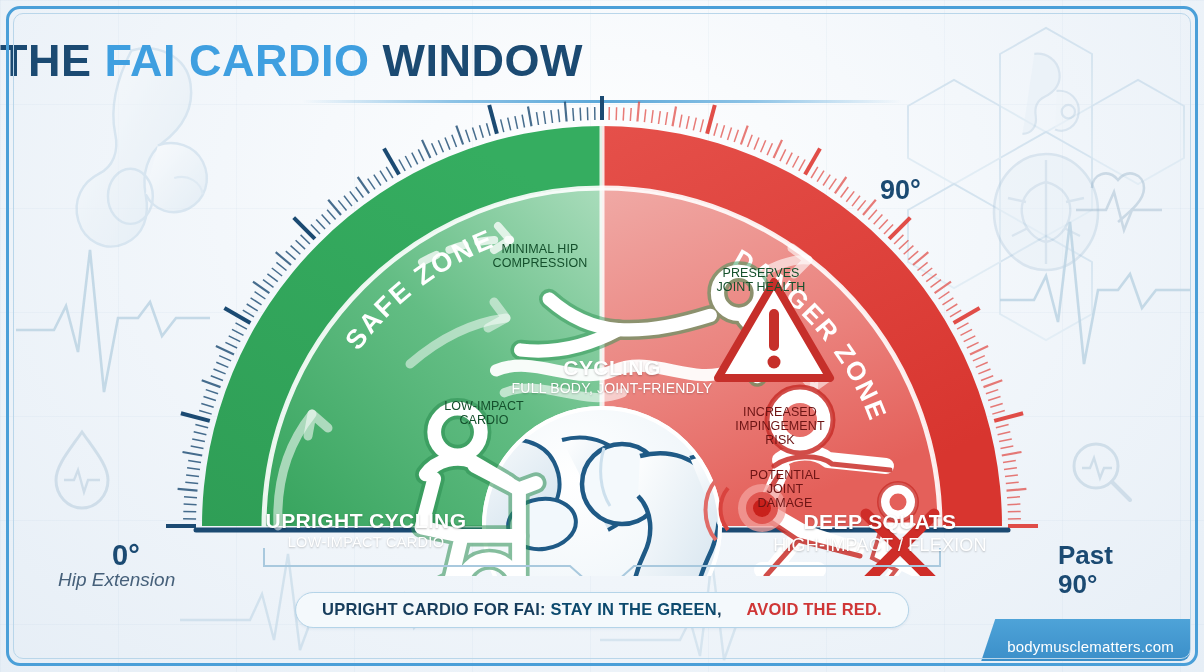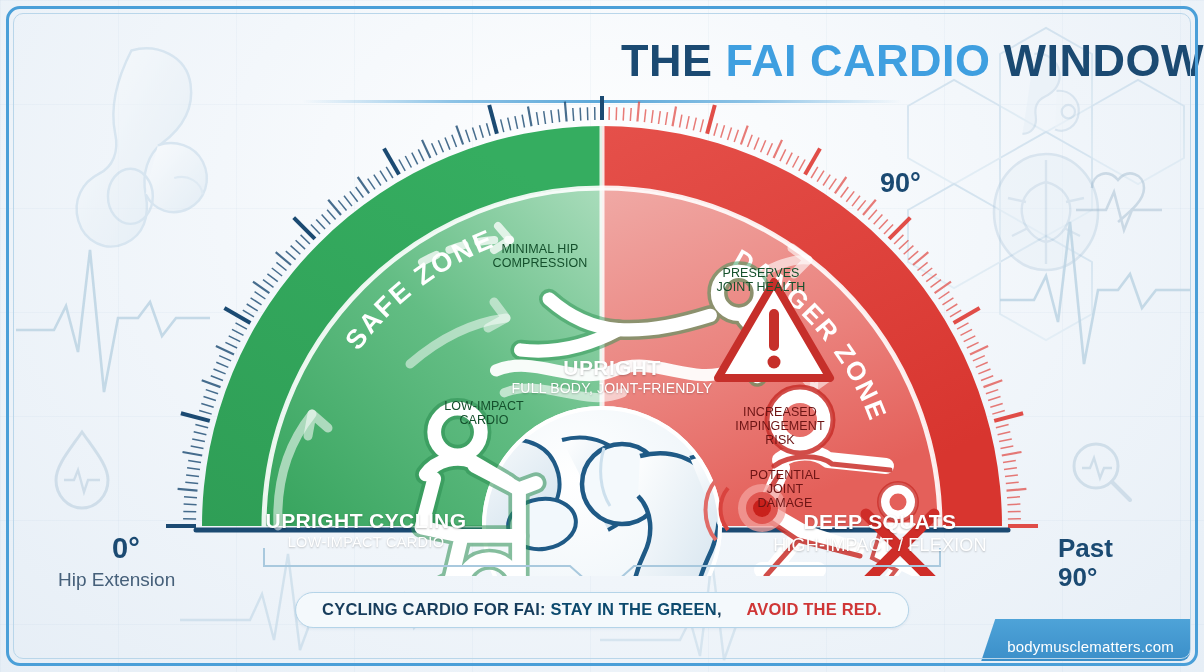--- a/index.html
+++ b/index.html
@@ -18,21 +18,21 @@
 
   
   .bgdec{position:absolute;pointer-events:none;}
   .grid-bg{position:absolute;inset:0;opacity:.5;
     background-image:
       linear-gradient(to right, rgba(150,180,205,.16) 1px, transparent 1px),
       linear-gradient(to bottom, rgba(150,180,205,.16) 1px, transparent 1px);
     background-size:118px 104px;}
 
   
-  .title-wrap{position:absolute;top:38px;left:0;width:100%;text-align:right;}
+  .title-wrap{position:absolute;top:38px;left:0;width:100%;text-align:left;}
   .title{font-size:45px;font-weight:bold;letter-spacing:.5px;line-height:1;
     font-family:"Liberation Sans",sans-serif;white-space:nowrap;}
   .t-dark{color:#1b4a72;}
   .t-blue{color:#3f9fe0;}
   .title-rule{position:absolute;top:100px;left:50%;transform:translateX(-50%);
     width:600px;height:3px;
     background:linear-gradient(to right,rgba(110,170,215,0) 0%,#8dc3e6 25%,#5ba7d8 50%,#8dc3e6 75%,rgba(110,170,215,0) 100%);
     border-radius:2px;}
 
   
@@ -42,21 +42,21 @@
   
   .ov{position:absolute;pointer-events:none;}
   .lbl-main{font-weight:bold;color:#ffffff;text-align:center;
     text-shadow:0 1px 2px rgba(0,0,0,.25);}
   .lbl-sub{color:#ffffff;text-align:center;text-shadow:0 1px 2px rgba(0,0,0,.22);}
   .anno{text-align:center;line-height:1.12;font-weight:normal;letter-spacing:.1px;}
   .anno-green{color:#14502c;}
   .anno-red{color:#6d1414;}
 
   
-  .deg{font-weight:bold;color:#1b4a72;position:absolute;}
+  .deg{font-weight:bold;color:#1b4a72;position:absolute;margin-top:7px;}
   .deg-sub{color:#46607a;position:absolute;font-size:19px;}
 
   
   .banner{position:absolute;left:50%;transform:translateX(-50%);top:592px;
     background:#f4f9fc;border:1.6px solid #b4d4e8;border-radius:18px;
     padding:7px 26px 8px;white-space:nowrap;box-shadow:0 1px 3px rgba(70,120,160,.10);}
   .banner span{font-size:16.5px;font-weight:bold;letter-spacing:.2px;}
   .b-dark{color:#173d5c;}
   .b-green{color:#0c4a6e;}
   .b-red{color:#cf3636;margin-left:20px;}
@@ -522,21 +522,21 @@
   </div>
 
   <div class="ov lbl-main" style="left:246px;top:509px;width:240px;font-size:21px;letter-spacing:.4px;">
     <span>UPRIGHT CYCLING</span>
   </div>
   <div class="ov lbl-sub" style="left:246px;top:534px;width:240px;font-size:14.5px;letter-spacing:.3px;">
     <span>LOW-IMPACT CARDIO</span>
   </div>
 
   <div class="ov lbl-main" style="left:492px;top:356px;width:240px;font-size:21px;letter-spacing:.4px;">
-    <span>UPRIGHT</span>
+    <span>CYCLING</span>
   </div>
   <div class="ov lbl-sub" style="left:492px;top:380px;width:240px;font-size:14px;letter-spacing:.2px;">
     <span>FULL BODY, JOINT-FRIENDLY</span>
   </div>
 
   <div class="ov lbl-main" style="left:770px;top:510px;width:220px;font-size:21px;letter-spacing:.4px;">
     <span>DEEP SQUATS</span>
   </div>
   <div class="ov lbl-sub" style="left:770px;top:535px;width:220px;font-size:18px;letter-spacing:.2px;">
     <span>HIGH-IMPACT / FLEXION</span>
@@ -553,29 +553,29 @@
 
   <div class="ov anno anno-red" style="left:722px;top:405px;width:116px;font-size:12.5px;white-space:pre-line;">INCREASED
 IMPINGEMENT
 RISK</div>
 
   <div class="ov anno anno-red" style="left:733px;top:468px;width:104px;font-size:12.5px;white-space:pre-line;">POTENTIAL
 JOINT
 DAMAGE</div>
 
   <div class="deg" style="left:112px;top:532px;font-size:29px;">0°</div>
-  <div class="deg-sub" style="left:58px;top:569px;">Hip Extension</div>
+  <div class="deg-sub" style="left:58px;top:569px;font-style:italic;">Hip Extension</div>
 
   <div class="deg" style="left:880px;top:168px;font-size:27px;">90°</div>
 
   <div class="deg" style="left:1058px;top:533px;font-size:26px;">Past</div>
   <div class="deg" style="left:1058px;top:562px;font-size:26px;">90°</div>
 
   <div class="banner">
-    <span class="b-dark">CYCLING CARDIO FOR FAI: </span><span class="b-green">STAY IN THE GREEN</span><span class="b-dark">, </span><span class="b-red">AVOID THE RED.</span>
+    <span class="b-dark">UPRIGHT CARDIO FOR FAI: </span><span class="b-green">STAY IN THE GREEN</span><span class="b-dark">, </span><span class="b-red">AVOID THE RED.</span>
   </div>
 
   <div class="wm">
     <span>bodymusclematters.com</span>
   </div>
 
   <div class="frame-inner"></div>
   <div class="frame-outer"></div>
 </div>
 

